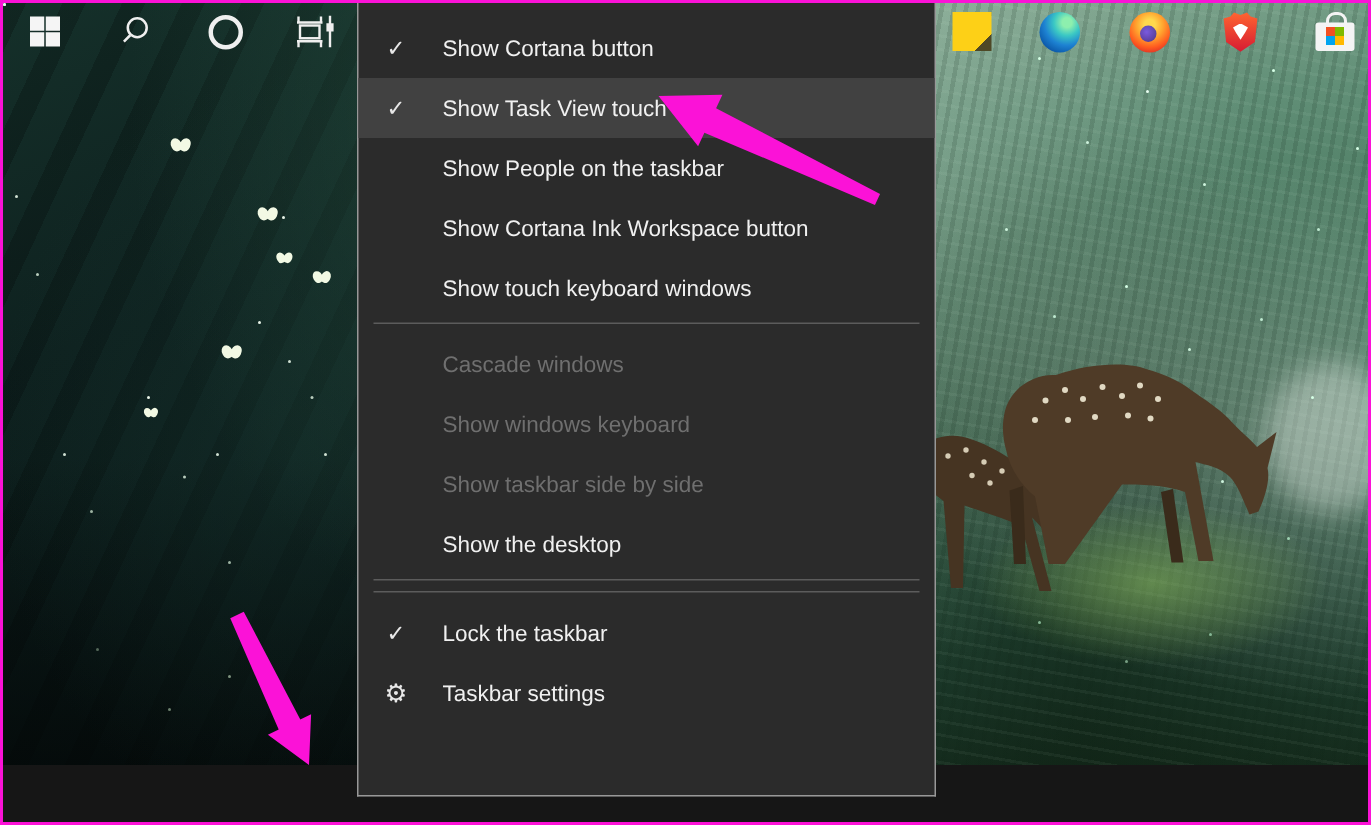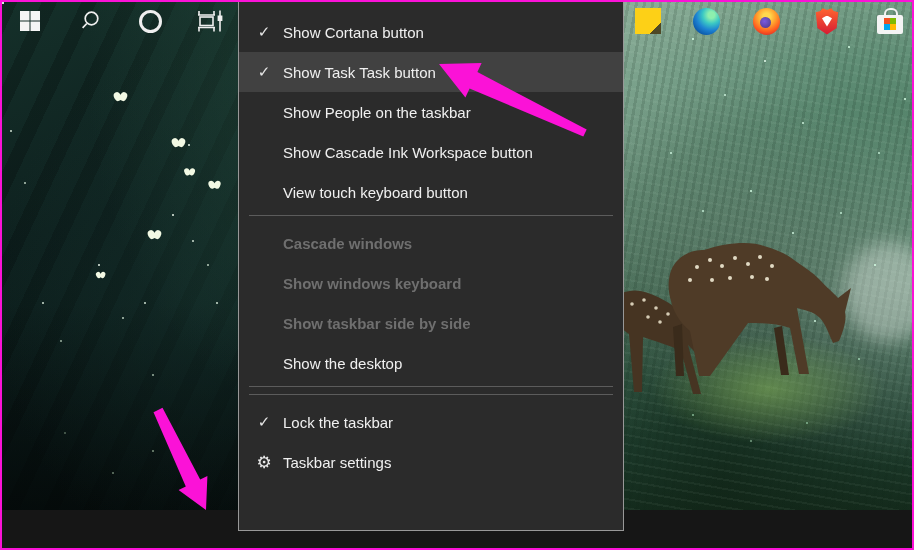--- a/index.html
+++ b/index.html
@@ -85,23 +85,23 @@
   .ic-purple .a{position:absolute;left:0;top:3px;width:18px;height:12px;background:#8d2bb5;}
   .ic-purple .b{position:absolute;left:12px;top:0;width:13px;height:11px;background:#c95fe8;}
   .ic-chev{width:0;height:0;border-left:10px solid transparent;border-right:10px solid transparent;
     border-top:13px solid #2b59c3;}
 
   
   .menu{position:absolute;left:236px;top:0;width:386px;height:529px;background:#2b2b2b;
     border:1px solid #989898;border-top:none;box-sizing:border-box;padding-top:10px;z-index:5;}
   .menu-item{height:40px;display:flex;align-items:center;font-size:15px;color:#f0f0f0;cursor:default;}
   .menu-item.hl{background:#414141;}
-  .menu-item.dis{color:#6f6f6f;font-weight:bold;}
+  .menu-item.dis{color:#6f6f6f;}
   .mi-icon{width:30px;margin-left:10px;text-align:center;font-size:15px;color:#e8e8e8;flex:none;}
-  .mi-label{margin-left:4px;white-space:nowrap;}
+  .mi-label{margin-left:16px;white-space:nowrap;}
   .menu-sep{height:1px;background:#5c5c5c;margin:3px 10px 7px 10px;}
 
   
   .anno{position:absolute;left:0;top:0;z-index:8;pointer-events:none;}
 </style>
 </head>
 <body>
 
 <div class="stage" style="border-color: rgb(251, 18, 215);">
 
@@ -221,33 +221,33 @@
     </span>
   </div>
 
   <div class="menu">
       <div class="menu-item">
         <span class="mi-icon">✓</span>
         <span class="mi-label">Show Cortana button</span>
       </div>
       <div class="menu-item hl">
         <span class="mi-icon">✓</span>
-        <span class="mi-label">Show Task Task button</span>
+        <span class="mi-label">Show Task View touch</span>
       </div>
       <div class="menu-item">
         <span class="mi-icon"></span>
         <span class="mi-label">Show People on the taskbar</span>
       </div>
       <div class="menu-item">
         <span class="mi-icon"></span>
-        <span class="mi-label">Show Cascade Ink Workspace button</span>
-      </div>
-      <div class="menu-item">
-        <span class="mi-icon"></span>
-        <span class="mi-label">View touch keyboard button</span>
+        <span class="mi-label">Show Cortana Ink Workspace button</span>
+      </div>
+      <div class="menu-item">
+        <span class="mi-icon"></span>
+        <span class="mi-label">Show touch keyboard windows</span>
       </div>
       <div class="menu-sep"></div>
       <div class="menu-item dis">
         <span class="mi-icon"></span>
         <span class="mi-label">Cascade windows</span>
       </div>
       <div class="menu-item dis">
         <span class="mi-icon"></span>
         <span class="mi-label">Show windows keyboard</span>
       </div>

